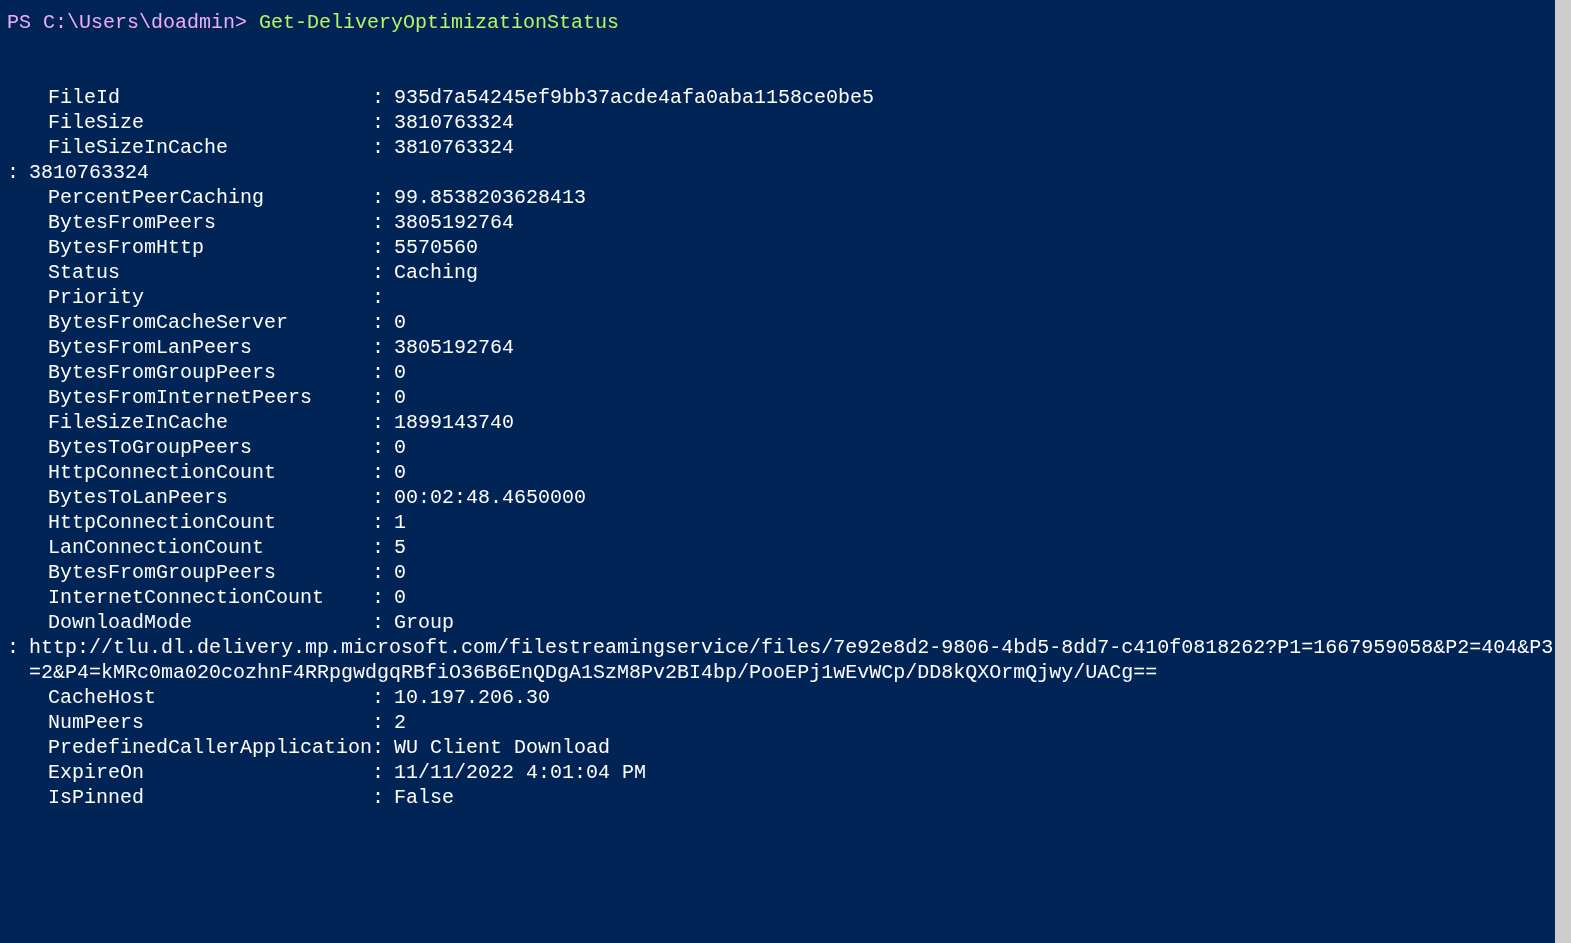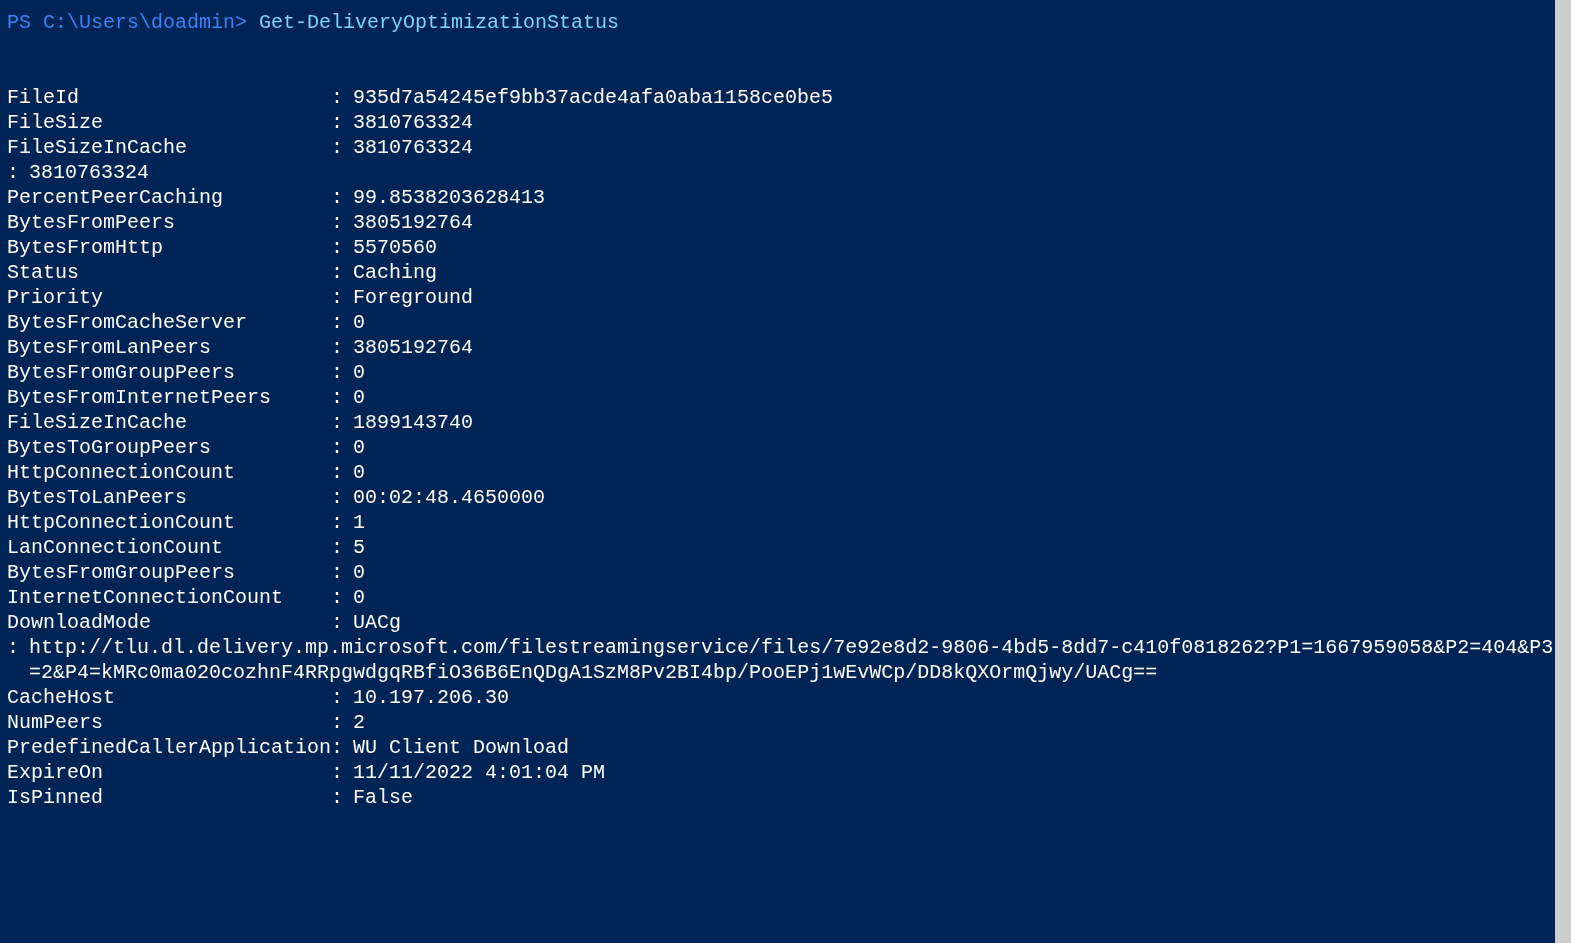--- a/index.html
+++ b/index.html
@@ -16,35 +16,36 @@
     color: #ffffff;
     line-height: 25px;
     padding: 10px 7px;
     box-sizing: border-box;
     position: relative;
   }
   .prompt-line {
     white-space: pre;
   }
   .prompt-text {
-    color: #3b82f6;
+    color: #f0abfc;
   }
   .cmd-text {
-    color: #7dd3fc;
+    color: #bef264;
   }
   .spacer {
     height: 50px;
   }
   .kv-row {
     display: flex;
     white-space: pre;
   }
   .key {
     width: 324px;
     flex-shrink: 0;
+    margin-left: 41px;
   }
   .sep {
     width: 22px;
     flex-shrink: 0;
   }
   .val {
     flex: 1;
     white-space: pre-wrap;
     word-break: break-all;
   }
@@ -78,34 +79,34 @@
 
 <div id="rows-container">
     <div class="kv-row"><span class="key">FileId</span><span class="sep">: </span><span class="val">935d7a54245ef9bb37acde4afa0aba1158ce0be5</span></div>
     <div class="kv-row"><span class="key">FileSize</span><span class="sep">: </span><span class="val">3810763324</span></div>
     <div class="kv-row"><span class="key">FileSizeInCache</span><span class="sep">: </span><span class="val">3810763324</span></div>
     <div class="kv-row"><span class="sep">: </span><span class="val">3810763324</span></div>
     <div class="kv-row"><span class="key">PercentPeerCaching</span><span class="sep">: </span><span class="val">99.8538203628413</span></div>
     <div class="kv-row"><span class="key">BytesFromPeers</span><span class="sep">: </span><span class="val">3805192764</span></div>
     <div class="kv-row"><span class="key">BytesFromHttp</span><span class="sep">: </span><span class="val">5570560</span></div>
     <div class="kv-row"><span class="key">Status</span><span class="sep">: </span><span class="val">Caching</span></div>
-    <div class="kv-row"><span class="key">Priority</span><span class="sep">: </span><span class="val">Foreground</span></div>
+    <div class="kv-row"><span class="key">Priority</span><span class="sep">: </span></div>
     <div class="kv-row"><span class="key">BytesFromCacheServer</span><span class="sep">: </span><span class="val">0</span></div>
     <div class="kv-row"><span class="key">BytesFromLanPeers</span><span class="sep">: </span><span class="val">3805192764</span></div>
     <div class="kv-row"><span class="key">BytesFromGroupPeers</span><span class="sep">: </span><span class="val">0</span></div>
     <div class="kv-row"><span class="key">BytesFromInternetPeers</span><span class="sep">: </span><span class="val">0</span></div>
     <div class="kv-row"><span class="key">FileSizeInCache</span><span class="sep">: </span><span class="val">1899143740</span></div>
     <div class="kv-row"><span class="key">BytesToGroupPeers</span><span class="sep">: </span><span class="val">0</span></div>
     <div class="kv-row"><span class="key">HttpConnectionCount</span><span class="sep">: </span><span class="val">0</span></div>
     <div class="kv-row"><span class="key">BytesToLanPeers</span><span class="sep">: </span><span class="val">00:02:48.4650000</span></div>
     <div class="kv-row"><span class="key">HttpConnectionCount</span><span class="sep">: </span><span class="val">1</span></div>
     <div class="kv-row"><span class="key">LanConnectionCount</span><span class="sep">: </span><span class="val">5</span></div>
     <div class="kv-row"><span class="key">BytesFromGroupPeers</span><span class="sep">: </span><span class="val">0</span></div>
     <div class="kv-row"><span class="key">InternetConnectionCount</span><span class="sep">: </span><span class="val">0</span></div>
-    <div class="kv-row"><span class="key">DownloadMode</span><span class="sep">: </span><span class="val">UACg</span></div>
+    <div class="kv-row"><span class="key">DownloadMode</span><span class="sep">: </span><span class="val">Group</span></div>
     <div class="kv-row"><span class="sep">: </span><span class="val">http://tlu.dl.delivery.mp.microsoft.com/filestreamingservice/files/7e92e8d2-9806-4bd5-8dd7-c410f0818262?P1=1667959058&amp;P2=404&amp;P3=2&amp;P4=kMRc0ma020cozhnF4RRpgwdgqRBfiO36B6EnQDgA1SzM8Pv2BI4bp/PooEPj1wEvWCp/DD8kQXOrmQjwy/UACg==</span></div>
     <div class="kv-row"><span class="key">CacheHost</span><span class="sep">: </span><span class="val">10.197.206.30</span></div>
     <div class="kv-row"><span class="key">NumPeers</span><span class="sep">: </span><span class="val">2</span></div>
     <div class="kv-row"><span class="key">PredefinedCallerApplication</span><span class="sep">: </span><span class="val">WU Client Download</span></div>
     <div class="kv-row"><span class="key">ExpireOn</span><span class="sep">: </span><span class="val">11/11/2022 4:01:04 PM</span></div>
     <div class="kv-row"><span class="key">IsPinned</span><span class="sep">: </span><span class="val">False</span></div>
   </div>
 
 <div class="scrollbar">
   <div class="scrollbar-track"></div>

